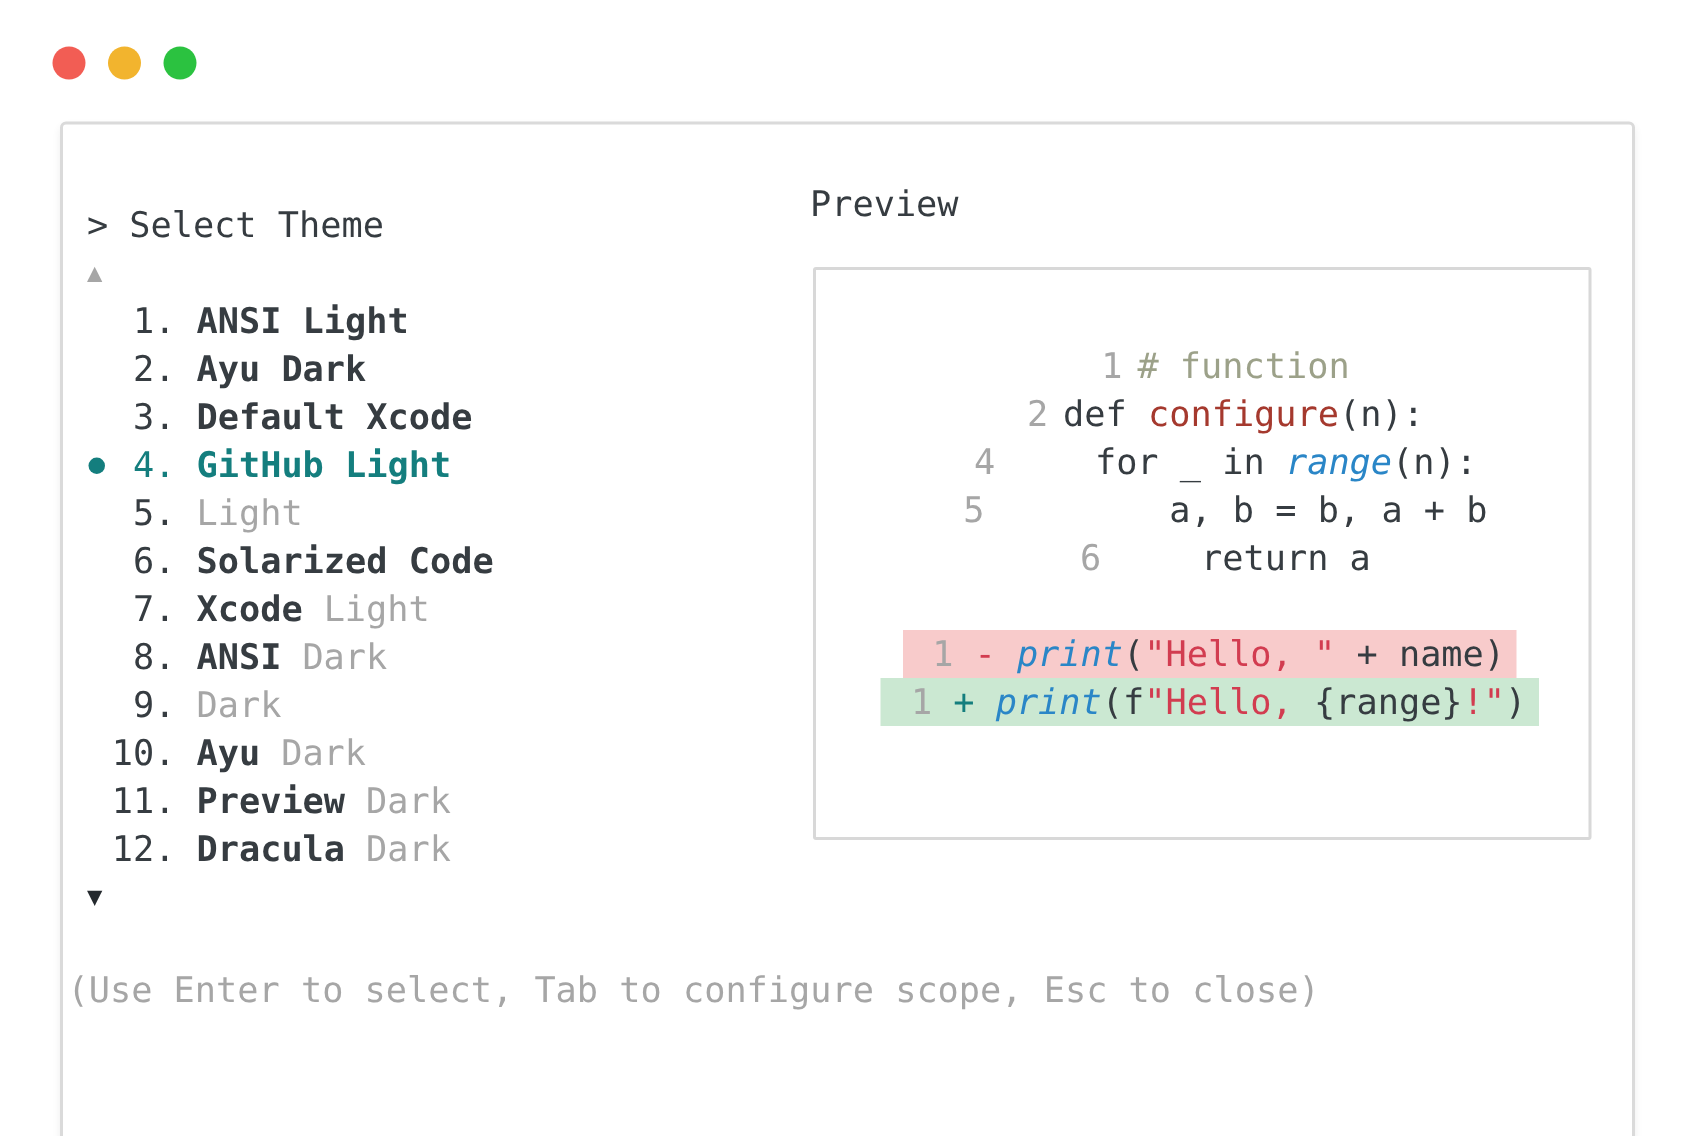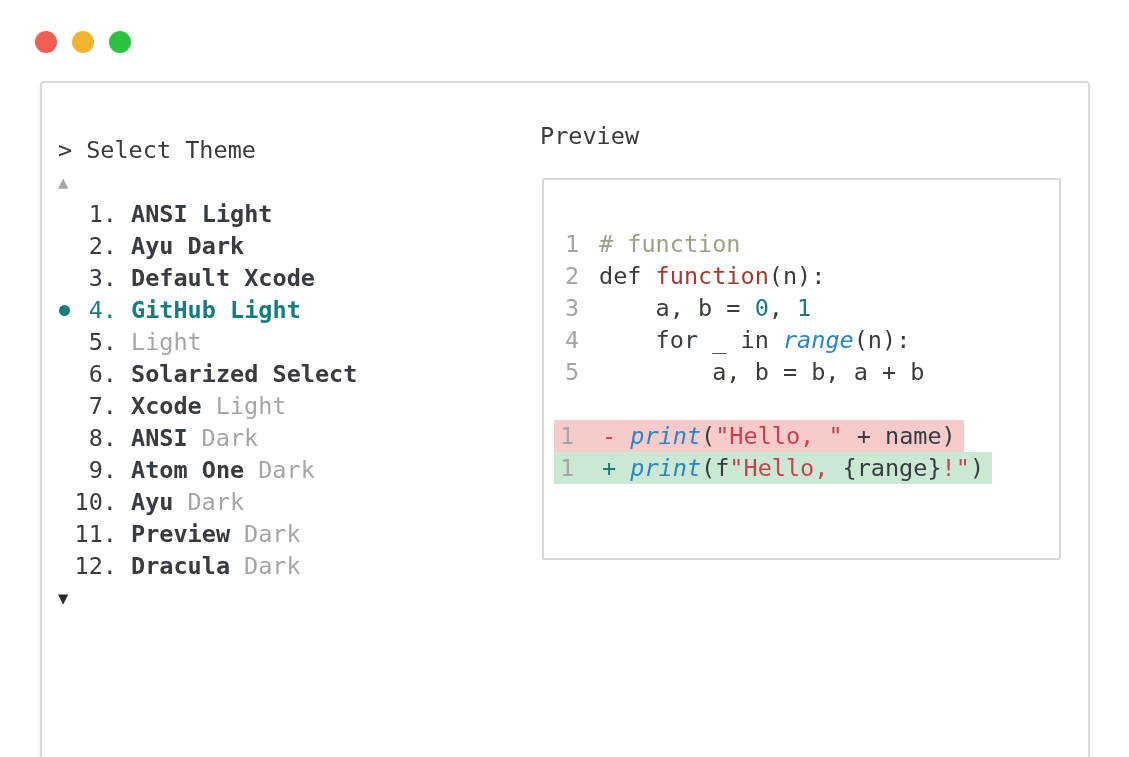--- a/index.html
+++ b/index.html
@@ -20,21 +20,21 @@
   .theme-item{display:flex;align-items:center;height:32px;line-height:32px;padding-left:12px;white-space:pre;}
   .theme-item .marker{width:20px;display:flex;align-items:center;}
   .theme-item .bullet{width:11px;height:11px;border-radius:50%;background:var(--selection);margin-left:5px;}
   .theme-item .num{display:inline-block;width:43px;text-align:right;}
   .theme-item .name{margin-left:14px;font-weight:bold;}
   .theme-item .suffix{color:var(--muted);margin-left:14px;}
   .theme-item.selected .num,.theme-item.selected .name{color:var(--selection);}
   .footer{position:absolute;left:3px;top:561px;height:32px;line-height:32px;color:var(--muted);white-space:pre;}
   .preview-label{position:absolute;left:498px;top:37px;height:32px;line-height:32px;}
   .preview-panel{position:absolute;left:500px;top:95px;width:519px;height:382px;box-sizing:border-box;
-                 border:2px solid var(--panel-border,#d8d8d8);border-radius:2px;background:#fff;}
+                 border:2px solid var(--panel-border,#d8d8d8);border-radius:2px;background:#fff;text-align:center;}
   .code{padding:48px 0 0 16px;}
   .code-line{height:32px;line-height:32px;white-space:pre;}
   .code-line.normal{margin-left:5px;}
   .ln{display:inline-block;width:34px;color:var(--muted);}
   .ln-diff{width:42px;}
   .diff-block{margin-top:32px;}
   .diff{display:inline-block;line-height:32px;padding:0 8px 0 6px;margin-left:-6px;}
   .diff.del{background:var(--del-bg);}
   .diff.add{background:var(--add-bg);}
   .tok-plain{color:var(--text);}
@@ -59,41 +59,42 @@
 
   <div class="picker">
     <div class="prompt-row"><span class="prompt-sym">&gt;</span><span class="picker-title">Select Theme</span></div>
     <div class="scroll-ind scroll-up">▲</div>
     <ul class="theme-list" id="theme-list">
         <li class="theme-item"><span class="marker"></span><span class="num">1.</span><span class="name">ANSI Light</span></li>
         <li class="theme-item"><span class="marker"></span><span class="num">2.</span><span class="name">Ayu Dark</span></li>
         <li class="theme-item"><span class="marker"></span><span class="num">3.</span><span class="name">Default Xcode</span></li>
         <li class="theme-item selected"><span class="marker"><span class="bullet"></span></span><span class="num">4.</span><span class="name">GitHub Light</span></li>
         <li class="theme-item"><span class="marker"></span><span class="num">5.</span><span class="suffix">Light</span></li>
-        <li class="theme-item"><span class="marker"></span><span class="num">6.</span><span class="name">Solarized Select</span></li>
+        <li class="theme-item"><span class="marker"></span><span class="num">6.</span><span class="name">Solarized Code</span></li>
         <li class="theme-item"><span class="marker"></span><span class="num">7.</span><span class="name">Xcode</span><span class="suffix">Light</span></li>
         <li class="theme-item"><span class="marker"></span><span class="num">8.</span><span class="name">ANSI</span><span class="suffix">Dark</span></li>
-        <li class="theme-item"><span class="marker"></span><span class="num">9.</span><span class="name">Atom One</span><span class="suffix">Dark</span></li>
+        <li class="theme-item"><span class="marker"></span><span class="num">9.</span><span class="suffix">Dark</span></li>
         <li class="theme-item"><span class="marker"></span><span class="num">10.</span><span class="name">Ayu</span><span class="suffix">Dark</span></li>
         <li class="theme-item"><span class="marker"></span><span class="num">11.</span><span class="name">Preview</span><span class="suffix">Dark</span></li>
         <li class="theme-item"><span class="marker"></span><span class="num">12.</span><span class="name">Dracula</span><span class="suffix">Dark</span></li>
       </ul>
     <div class="scroll-ind scroll-down">▼</div>
   </div>
 
+  <div class="footer">(Use Enter to select, Tab to configure scope, Esc to close)</div>
 
   <div class="preview-label">Preview</div>
 
   <div class="preview-panel">
     <div class="code" id="code">
         <div class="code-line normal"><span class="ln">1</span><span class="tok-comment"># function</span></div>
-        <div class="code-line normal"><span class="ln">2</span><span class="tok-plain">def </span><span class="tok-func">function</span><span class="tok-plain">(n):</span></div>
-        <div class="code-line normal"><span class="ln">3</span><span class="tok-plain">    a, b = </span><span class="tok-number">0</span><span class="tok-plain">, </span><span class="tok-number">1</span></div>
+        <div class="code-line normal"><span class="ln">2</span><span class="tok-plain">def </span><span class="tok-func">configure</span><span class="tok-plain">(n):</span></div>
         <div class="code-line normal"><span class="ln">4</span><span class="tok-plain">    for _ in </span><span class="tok-builtin">range</span><span class="tok-plain">(n):</span></div>
         <div class="code-line normal"><span class="ln">5</span><span class="tok-plain">        a, b = b, a + b</span></div>
+        <div class="code-line normal"><span class="ln">6</span><span class="tok-plain">    return a</span></div>
         <div class="diff-block">
           <div class="code-line"><span class="diff del"><span class="ln ln-diff">1</span><span class="tok-sign-del">- </span><span class="tok-builtin">print</span><span class="tok-plain">(</span><span class="tok-string">"Hello, "</span><span class="tok-plain"> + name)</span></span></div>
           <div class="code-line"><span class="diff add"><span class="ln ln-diff">1</span><span class="tok-sign-add">+ </span><span class="tok-builtin">print</span><span class="tok-plain">(f</span><span class="tok-string">"Hello, </span><span class="tok-plain">{range}</span><span class="tok-string">!"</span><span class="tok-plain">)</span></span></div>
         </div>
       </div>
   </div>
 
 </div>
 
 </body></html>

